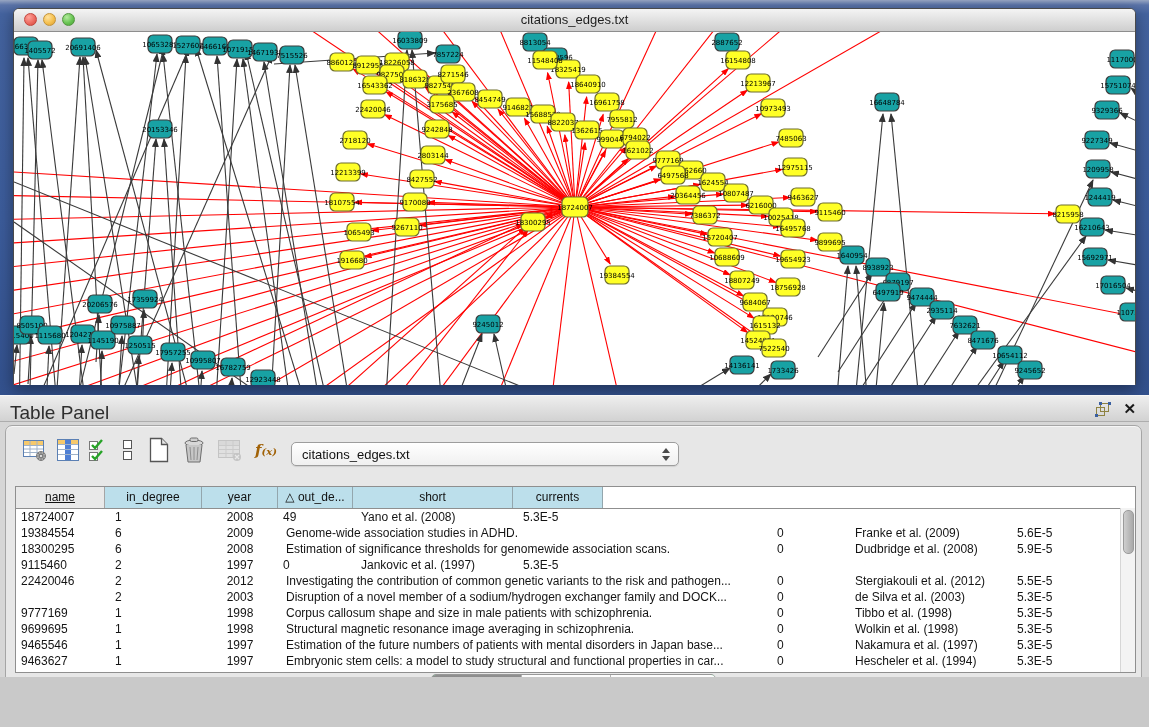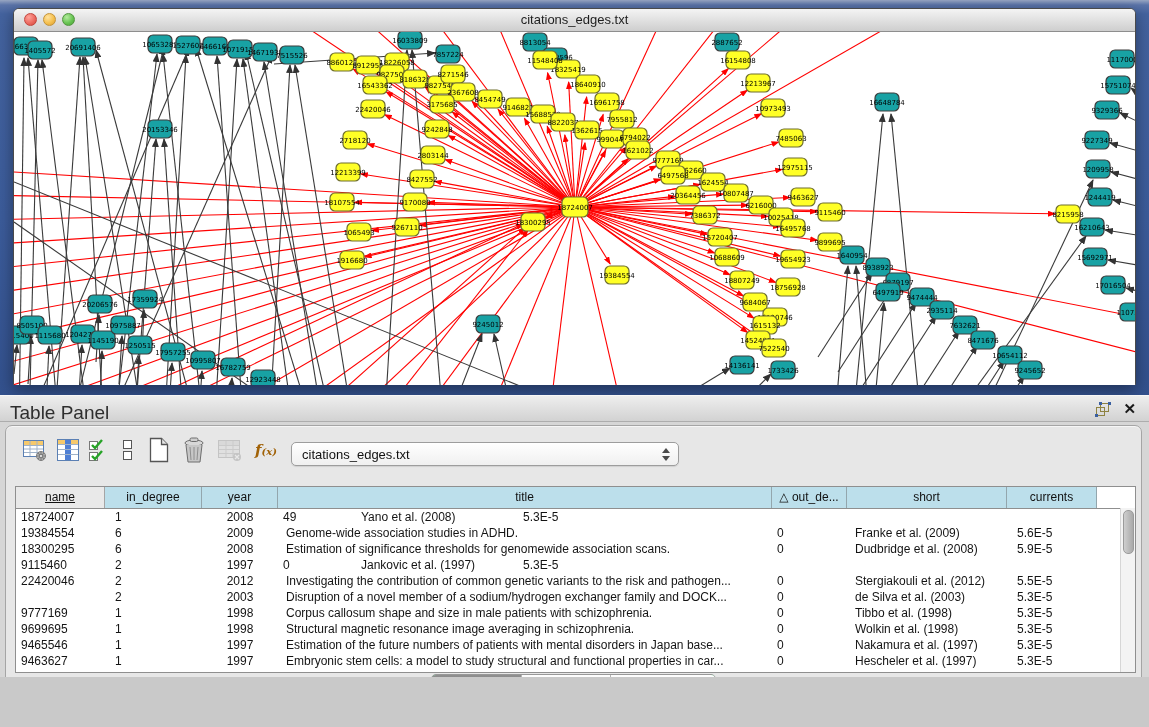--- a/index.html
+++ b/index.html
@@ -591,21 +591,20 @@
           <span class="arr-up" style="display:block"></span>
           <span class="arr-dn" style="display:block"></span>
         </span>
       </div>
 
       <div class="tablewrap">
         <div class="thead" id="thead">
             <div class="th gray" style="width: 89px; text-decoration: underline;">name</div>
             <div class="th" style="width: 97px;">in_degree</div>
             <div class="th" style="width: 76px;">year</div>
-            <div class="th" style="width: 494px;">title</div>
             <div class="th" style="width: 75px;">△ out_de...</div>
             <div class="th" style="width: 160px;">short</div>
             <div class="th" style="width: 90px;">currents</div>
             <div class="th fill"></div>
           </div>
         <div id="tbody">
             <div class="trow">
               <div class="td" style="width: 89px; padding-left: 5px;">18724007</div>
               <div class="td" style="width: 97px; padding-left: 10px;">1</div>
               <div class="td" style="width: 76px; text-align: center;">2008</div>
@@ -683,21 +682,21 @@
               <div class="td" style="width: 75px; padding-left: 5px;">0</div>
               <div class="td" style="width: 160px; padding-left: 8px;">Nakamura et al. (1997)</div>
               <div class="td" style="width: 90px; padding-left: 10px;">5.3E-5</div>
             </div>
             <div class="trow">
               <div class="td" style="width: 89px; padding-left: 5px;">9463627</div>
               <div class="td" style="width: 97px; padding-left: 10px;">1</div>
               <div class="td" style="width: 76px; text-align: center;">1997</div>
               <div class="td" style="width: 494px; padding-left: 8px;">Embryonic stem cells: a model to study structural and functional properties in car...</div>
               <div class="td" style="width: 75px; padding-left: 5px;">0</div>
-              <div class="td" style="width: 160px; padding-left: 8px;">Hescheler et al. (1997)</div>
+              <div class="td" style="width: 160px; padding-left: 8px;">Hescheler et al. (1994)</div>
               <div class="td" style="width: 90px; padding-left: 10px;">5.3E-5</div>
             </div>
           </div>
         <div class="vscroll">
           <div class="vthumb"></div>
         </div>
       </div>
 
       <div class="tabsbar">
         <span class="seg" id="tabs">

